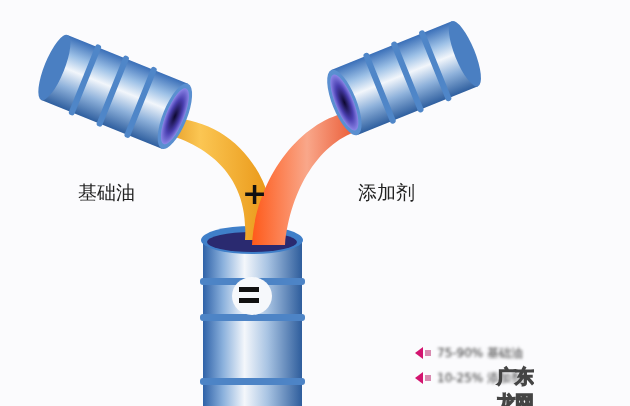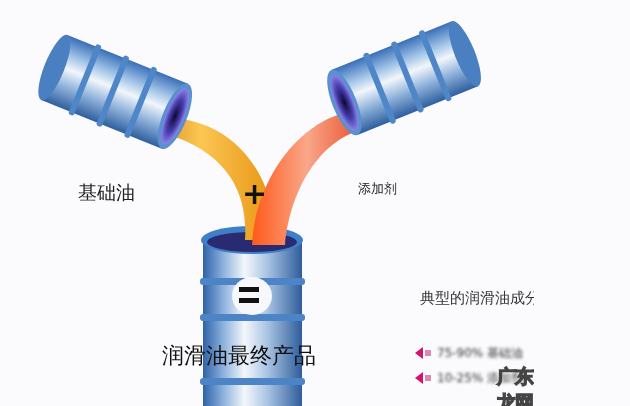--- a/index.html
+++ b/index.html
@@ -1,20 +1,20 @@
 <!DOCTYPE html>
 <html><head>
 <meta charset="utf-8">
 <style>
   html,body{margin:0;padding:0;background:#fbfbfd;}
   #stage{position:relative;width:534px;height:406px;overflow:hidden;background:#fbfbfd;font-family:"DejaVu Serif","Liberation Serif",serif;}
   svg.art{position:absolute;left:0;top:0;}
   .lbl{position:absolute;color:#222;white-space:nowrap;}
   #lbl-base{left:78px;top:180px;font-size:19px;}
-  #lbl-add{left:358px;top:180px;font-size:13px;}
+  #lbl-add{left:358px;top:180px;font-size:19px;}
   #lbl-final{left:162px;top:341px;font-size:22px;color:#111;}
   #lbl-comp-title{left:420px;top:289px;font-size:15px;color:#333;}
   .plus{position:absolute;left:242px;top:176px;font-size:30px;font-weight:bold;color:#111;font-family:"DejaVu Sans",sans-serif;}
   .eq{position:absolute;left:239px;top:287px;width:20px;height:17px;}
   .eq div{height:5px;background:#111;margin-bottom:6px;}
   .row{position:absolute;left:415px;height:14px;display:flex;align-items:center;}
   .arrow{width:0;height:0;border-top:6px solid transparent;border-bottom:6px solid transparent;border-right:8px solid #d3146f;margin-right:2px;}
   .arrtail{width:6px;height:6px;background:#d88ab0;margin-right:6px;}
   .blurtext{font-size:12px;color:#333;filter:blur(1.6px);font-family:"DejaVu Sans",sans-serif;}
   .wm{position:absolute;left:497px;top:364px;font-size:19px;font-weight:bold;color:#fff;-webkit-text-stroke:1.2px #444;font-family:"DejaVu Sans",sans-serif;letter-spacing:-1px;}
@@ -90,22 +90,20 @@
     </g>
   </svg>
 
   <div class="lbl" id="lbl-base">基础油</div>
   <div class="lbl" id="lbl-add">添加剂</div>
   <div class="plus">+</div>
   <div class="eq">
       <div></div>
       <div></div>
     </div>
-  <div class="lbl" id="lbl-final">润滑油最终产品</div>
-  <div class="lbl" id="lbl-comp-title">典型的润滑油成分</div>
 
   <div class="row" style="top:346px;">
     <span class="arrow"></span>
     <span class="arrtail"></span>
     <span class="blurtext">75-90% 基础油</span>
   </div>
   <div class="row" style="top:371px;">
     <span class="arrow"></span>
     <span class="arrtail"></span>
     <span class="blurtext">10-25% 添加剂</span>

